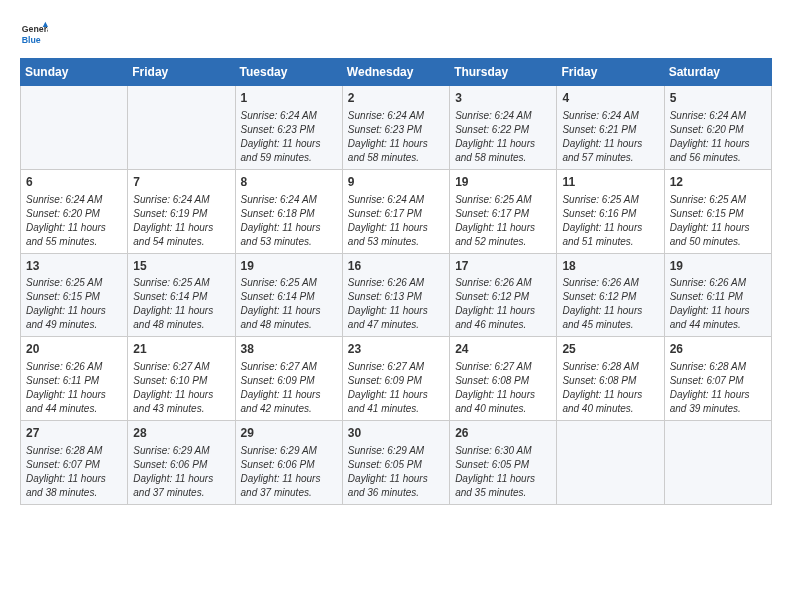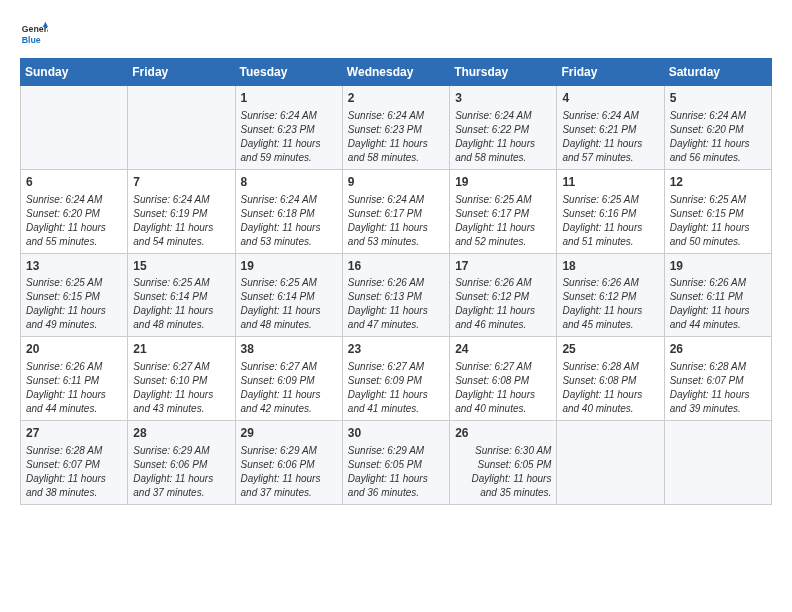--- a/index.html
+++ b/index.html
@@ -300,21 +300,21 @@
 Daylight: 11 hours and 37 minutes.</div>
         </td>
         <td>
           <div class="day-num">30</div>
           <div class="day-info" style="white-space: pre-line;">Sunrise: 6:29 AM
 Sunset: 6:05 PM
 Daylight: 11 hours and 36 minutes.</div>
         </td>
         <td>
           <div class="day-num">26</div>
-          <div class="day-info" style="white-space: pre-line; text-align: right;">Sunrise: 6:30 AM
+          <div class="day-info" style="white-space: pre-line;">Sunrise: 6:30 AM
 Sunset: 6:05 PM
 Daylight: 11 hours and 35 minutes.</div>
         </td>
         <td class="empty"></td>
         <td class="empty"></td>
       </tr>
     </tbody>
 </table>
 
 </body></html>

